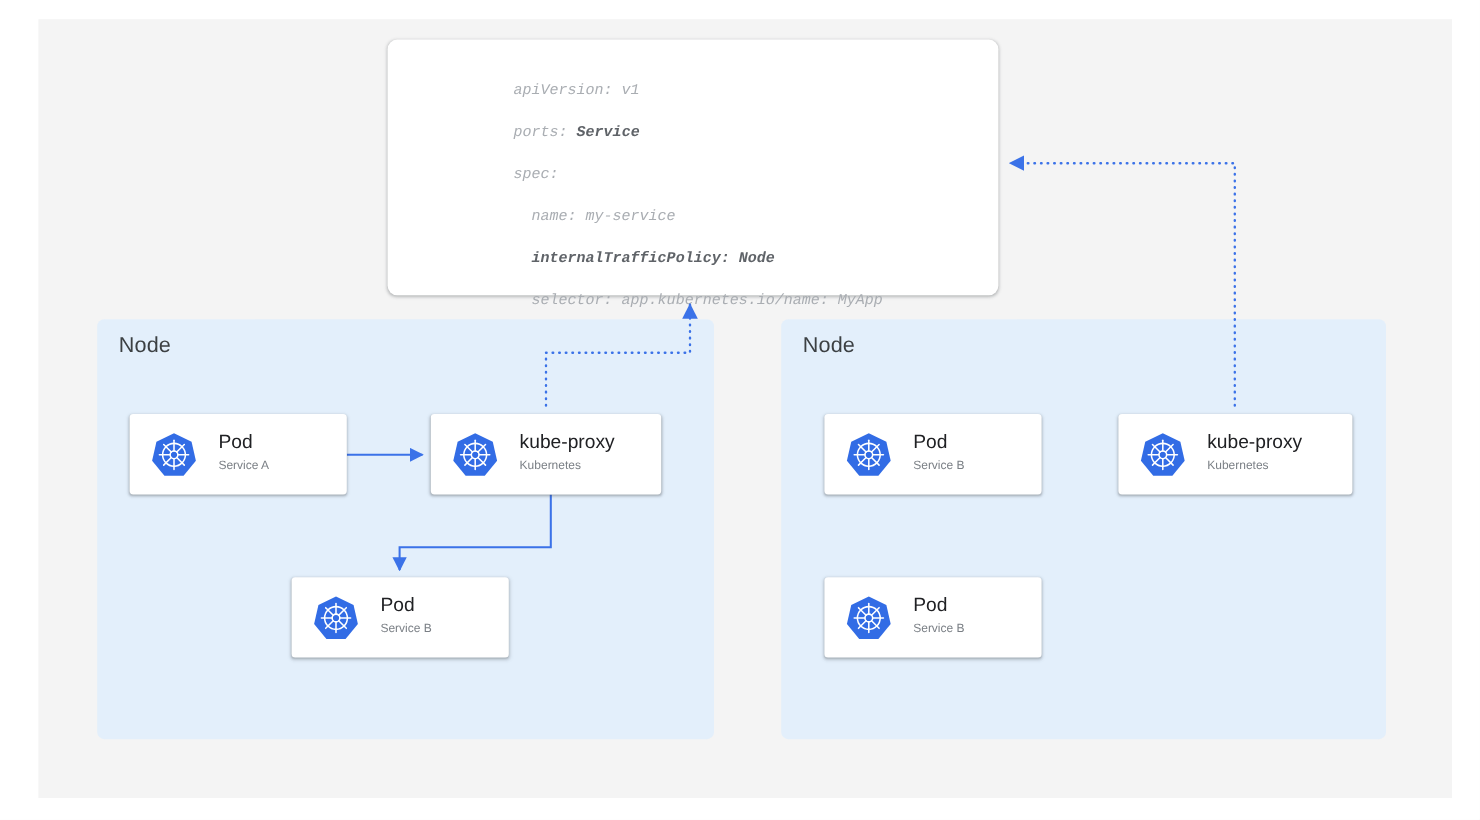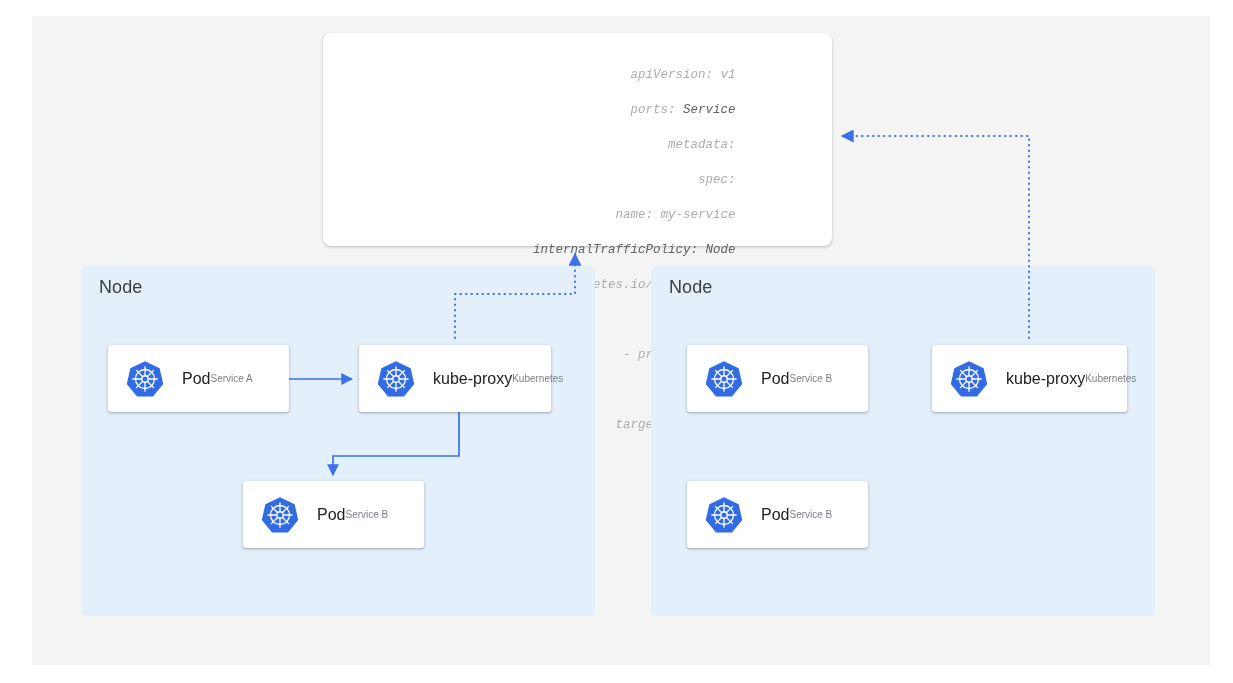--- a/index.html
+++ b/index.html
@@ -38,26 +38,25 @@
   .yaml-body {
     position: absolute;
     left: 105px;
     top: 16px;
     font-family: "Liberation Mono", "DejaVu Sans Mono", monospace;
     font-style: italic;
     font-size: 12.5px;
     line-height: 17.5px;
     color: #a9adb2;
     white-space: pre;
-    text-align: right;
   }
   .yaml-line { white-space: pre; }
   .yaml-strong {
     color: #5f6368;
-    font-weight: normal;
+    font-weight: bold;
   }
 
   
   .node-box {
     position: absolute;
     background: #e3effb;
     border-radius: 6px;
     box-sizing: border-box;
   }
   #node-left  { left: 49px;  top: 250px; width: 514px; height: 350px; }
@@ -85,21 +84,21 @@
   .card-icon {
     flex: 0 0 auto;
     margin-left: 18px;
     width: 38px;
     height: 38px;
     display: block;
   }
   .card-text {
     margin-left: 18px;
     display: flex;
-    flex-direction: row;
+    flex-direction: column;
     justify-content: center;
   }
   .card-title {
     font-size: 16px;
     color: #202124;
     line-height: 20px;
     white-space: nowrap;
   }
   .card-sub {
     font-size: 10px;
@@ -128,21 +127,20 @@
 </style>
 </head>
 <body>
 
 <div id="canvas">
 
   <div class="yaml-card">
     <div class="yaml-body">
 <div class="yaml-line">apiVersion: v1</div>
 <div class="yaml-line"><span>ports: </span><span class="yaml-strong">Service</span></div>
-<div class="yaml-line">metadata:</div>
 <div class="yaml-line">spec:</div>
 <div class="yaml-line">  name: my-service</div>
 <div class="yaml-line yaml-strong">  internalTrafficPolicy: Node</div>
 <div class="yaml-line">  selector: app.kubernetes.io/name: MyApp</div>
 <div class="yaml-line">  ports:</div>
 <div class="yaml-line">  - protocol: TCP</div>
 <div class="yaml-line">    port: 80</div>
 <div class="yaml-line">    targetPort: 9376</div>
     </div>
   </div>

